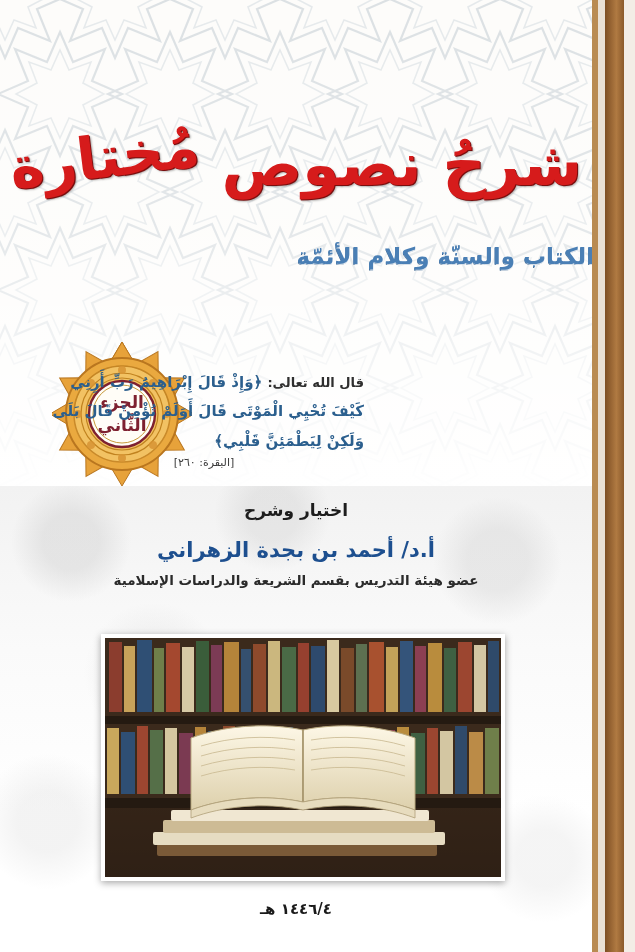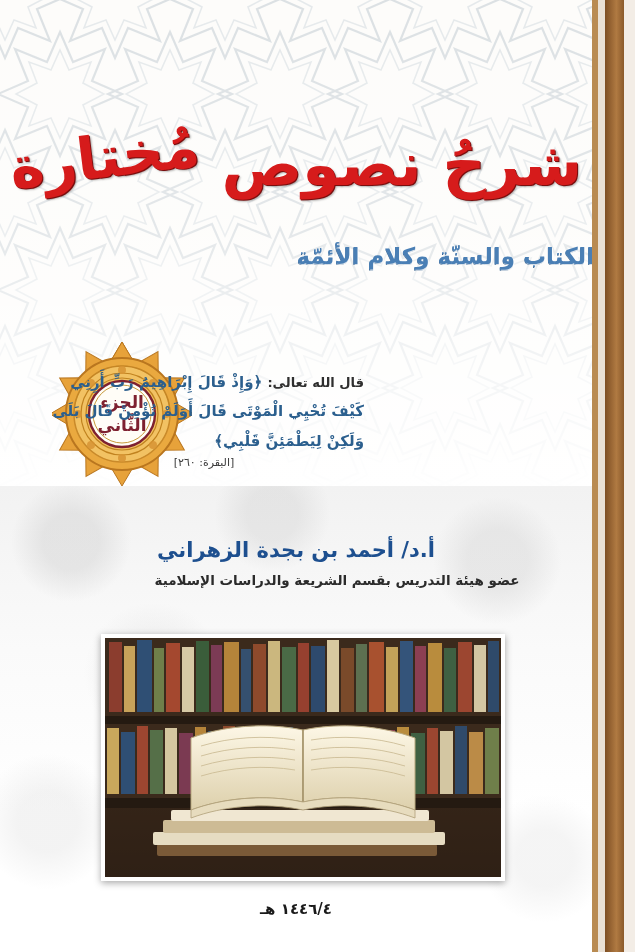--- a/index.html
+++ b/index.html
@@ -205,21 +205,20 @@
   .author-role {
     position: absolute;
     top: 572px;
     left: 0;
     width: 592px;
     text-align: center;
     direction: rtl;
     font-size: 13.5px;
     font-weight: bold;
     color: #2b2b2b;
-    padding-left: 41px;
   }
   .author-affil {
     position: absolute;
     top: 594px;
     left: 0;
     width: 592px;
     text-align: center;
     direction: rtl;
     font-size: 13.5px;
     font-weight: bold;
@@ -372,20 +371,21 @@
     </div>
 
     <div class="ayah-block">
       <div>
         <span class="ayah-lead">قال الله تعالى:</span>
         <span class="ayah-text">﴿وَإِذْ قَالَ إِبْرَاهِيمُ رَبِّ أَرِنِي كَيْفَ تُحْيِي الْمَوْتَى قَالَ أَوَلَمْ تُؤْمِنْ قَالَ بَلَى وَلَكِنْ لِيَطْمَئِنَّ قَلْبِي﴾</span>
       </div>
       <div class="ayah-ref">[البقرة: ٢٦٠]</div>
     </div>
 
+    <div class="byline">اختيار وشرح</div>
     <div class="author-name">أ.د/ أحمد بن بجدة الزهراني</div>
     <div class="author-role">عضو هيئة التدريس بقسم الشريعة والدراسات الإسلامية</div>
 
     <div class="photo">
       <svg width="396" height="239" viewBox="0 0 396 239" xmlns="http://www.w3.org/2000/svg" aria-hidden="true">
         <defs>
           <linearGradient id="shelfbg" x1="0" y1="0" x2="0" y2="1">
             <stop offset="0" stop-color="#4b3523"></stop>
             <stop offset="1" stop-color="#2a1d13"></stop>
           </linearGradient>

